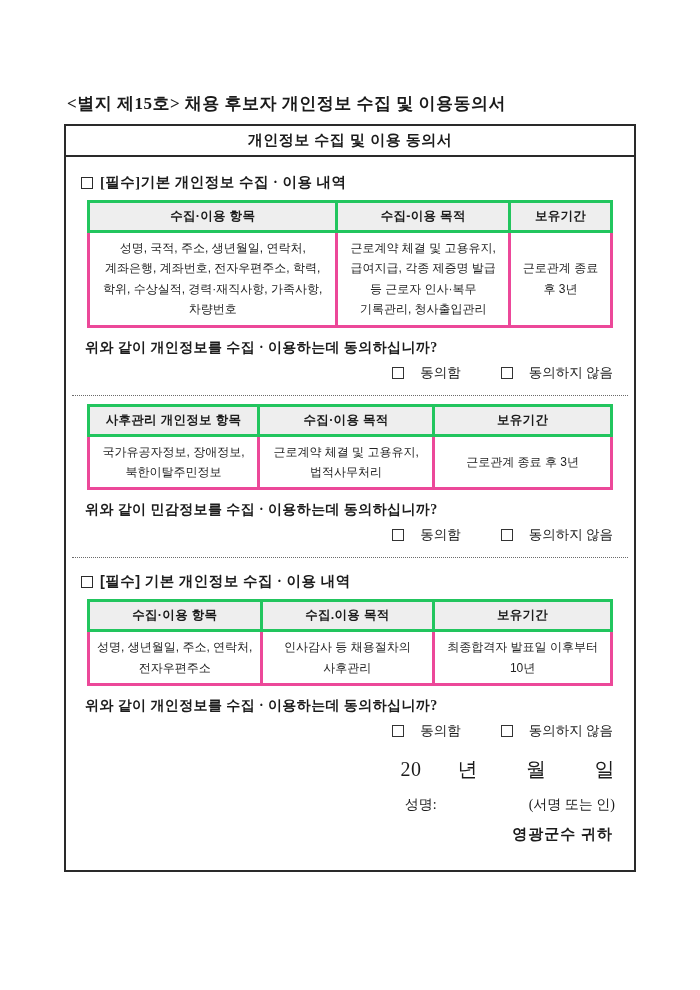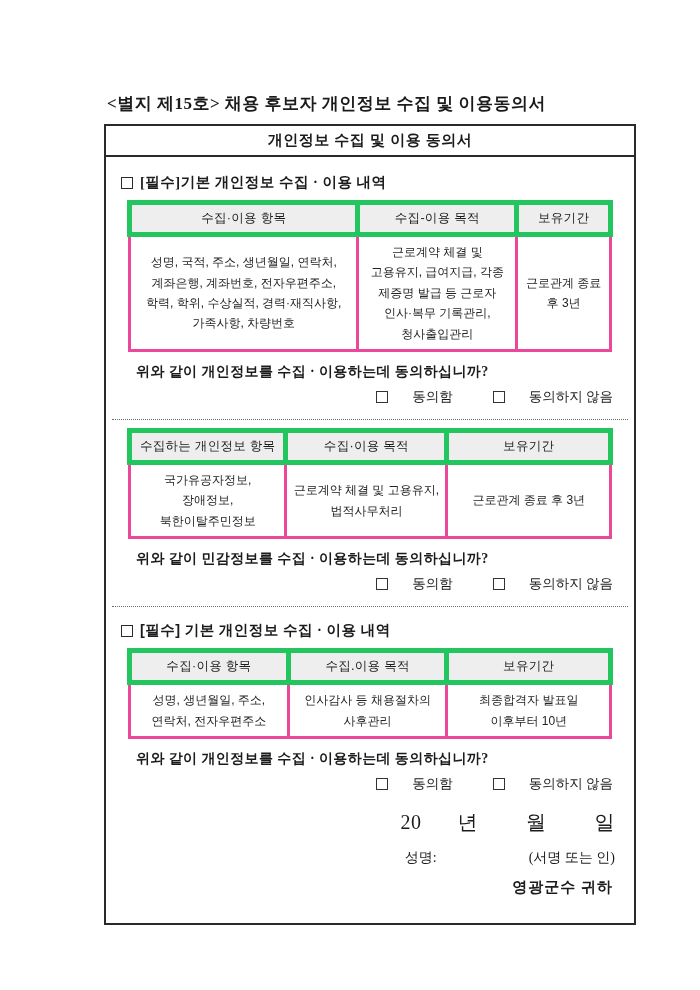--- a/index.html
+++ b/index.html
@@ -2,21 +2,20 @@
 <html><head>
 <meta charset="utf-8">
 <style>
   * { box-sizing: border-box; }
   html, body { margin: 0; padding: 0; background: #fff; }
   .page {
     width: 700px; height: 990px; background: #ffffff;
     position: relative; padding-top: 92px;
     font-family: "Liberation Serif", serif; color: #1b1b1b;
     overflow: hidden;
-    padding-left: 40px;
   }
   .heading {
     margin: 0 66px 9px 67px;
     font-size: 17px; font-weight: bold; letter-spacing: 0.5px;
     font-family: "Liberation Serif", serif;
   }
   .form-box {
     margin: 0 64px; border: 2px solid #2a2a2a; background: #fff;
   }
   .form-title {
@@ -38,44 +37,44 @@
     display: inline-block; flex: 0 0 auto; background: #fff;
   }
   .tag { font-family: "Liberation Sans", sans-serif; margin-right: 4px; }
   .tag:empty { display: none; }
   table {
     width: calc(100% - 16px); margin: 8px auto 0;
     border-collapse: collapse; table-layout: fixed;
     font-family: "Liberation Sans", sans-serif;
   }
   th {
-    background: #eeeeee; border: 5px solid #22c55e;
-    font-size: 12.5px; font-weight: normal; padding: 5px 2px; letter-spacing: 0.3px;
+    background: #eeeeee; border: 3px solid #22c55e;
+    font-size: 12.5px; font-weight: bold; padding: 5px 2px; letter-spacing: 0.3px;
   }
   td {
     border: 3px solid #ec4899; font-size: 12px; text-align: center;
     padding: 5px 6px; line-height: 1.7; word-break: keep-all; color: #222;
   }
   .t1 th:nth-child(1), .t1 td:nth-child(1) { width: 47.5%; }
   .t1 th:nth-child(2), .t1 td:nth-child(2) { width: 33%; text-align: center; }
   .t1 th:nth-child(3), .t1 td:nth-child(3) { width: 19.5%; }
   .t2 th:nth-child(1), .t2 td:nth-child(1) { width: 32.5%; }
   .t2 th:nth-child(2), .t2 td:nth-child(2) { width: 33.5%; }
   .t2 th:nth-child(3), .t2 td:nth-child(3) { width: 34%; }
   .t3 th:nth-child(1), .t3 td:nth-child(1) { width: 33%; }
   .t3 th:nth-child(2), .t3 td:nth-child(2) { width: 33%; }
   .t3 th:nth-child(3), .t3 td:nth-child(3) { width: 34%; }
   .question {
-    margin: 11px 17px 0; font-weight: bold; font-size: 14px; letter-spacing: 0.4px;
+    margin: 11px 6px 0; font-weight: bold; font-size: 14px; letter-spacing: 0.4px;
   }
   .choices {
     display: flex; justify-content: flex-end; gap: 40px;
     margin: 7px 8px 0; font-size: 13.5px;
   }
-  .choice { display: flex; align-items: center; gap: 24px; cursor: pointer; }
+  .choice { display: flex; align-items: center; gap: 16px; cursor: pointer; }
   .cb {
     width: 12px; height: 12px; border: 1.3px solid #333;
     display: inline-block; background: #fff;
   }
   .dotted { border-top: 1.5px dotted #6b6b6b; margin: 13px -7px 0; height: 0; }
   .note {
     margin: 22px 2px 0; font-family: "Liberation Sans", sans-serif;
     font-size: 11.5px; line-height: 1.75; color: #222;
     padding-left: 15px; text-indent: -15px; word-break: keep-all;
   }
@@ -140,21 +139,21 @@
           </span>
         </div>
       </div>
 
       <div class="dotted"></div>
 
       <div>
         <table class="t2">
           <thead>
             <tr>
-              <th>수집하는 개인정보 항목</th>
+              <th>사후관리 개인정보 항목</th>
               <th>수집·이용 목적</th>
               <th>보유기간</th>
             </tr>
           </thead>
           <tbody>
             <tr>
               <td>국가유공자정보, 장애정보, 북한이탈주민정보</td>
               <td>근로계약 체결 및 고용유지, 법적사무처리</td>
               <td>근로관계 종료 후 3년</td>
             </tr>

